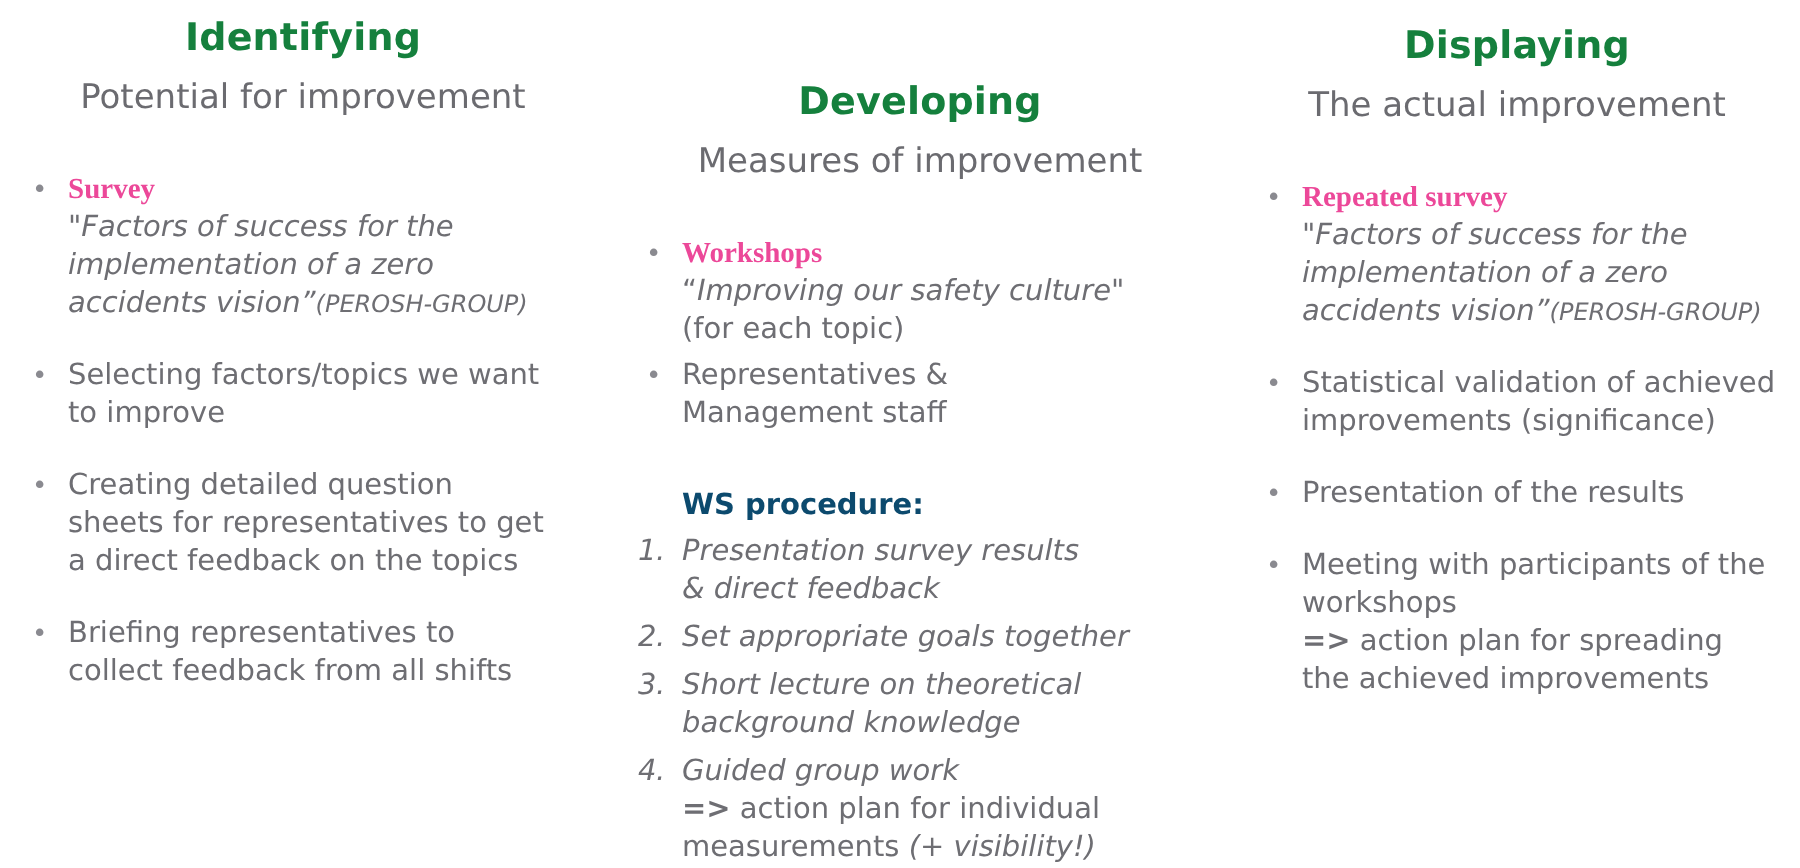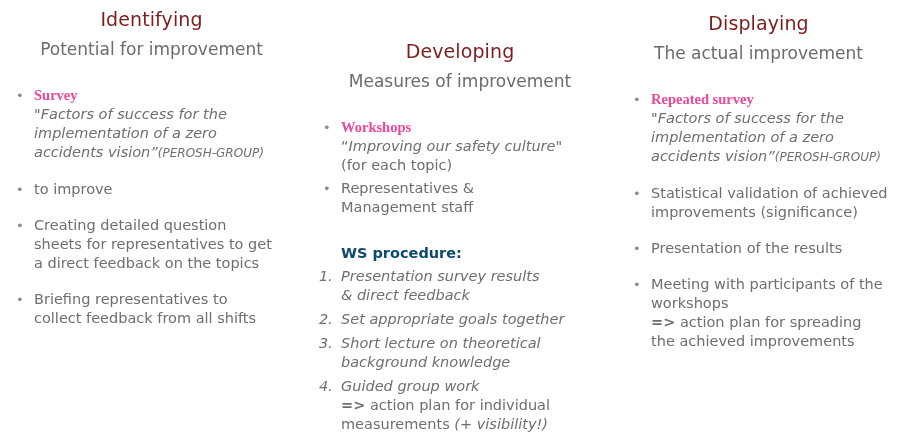--- a/index.html
+++ b/index.html
@@ -33,22 +33,22 @@
   .col-1 { width: 305px; padding: 0 6px 0 4px; }
   .col-2 { width: 310px; padding: 0 6px 0 6px; margin-top: 32px; }
   .col-3 { width: 285px; padding: 4px 4px 0 6px; }
 
   .col-head {
     text-align: center;
     padding-top: 8px;
   }
   .col-title {
     font-size: 19px;
-    font-weight: normal;
-    color: #7f1d1d;
+    font-weight: bold;
+    color: #15803d;
     letter-spacing: 0.1px;
     line-height: 1.25;
   }
   .col-subtitle {
     font-size: 17px;
     font-weight: normal;
     color: #6b6b70;
     line-height: 1.3;
     margin-top: 6px;
   }
@@ -133,20 +133,21 @@
             <span class="lead">Survey</span>
             <span class="quote">"Factors of success for the</span>
             <span class="quote">implementation of a zero</span>
             <span class="quote"><span>accidents vision”</span><span class="small-caps-note">(PEROSH-GROUP)</span></span>
           </div>
         </div>
 
         <div class="item">
           <div class="marker">•</div>
           <div class="content">
+            <span class="plain">Selecting factors/topics we want</span>
             <span class="plain">to improve</span>
           </div>
         </div>
 
         <div class="item">
           <div class="marker">•</div>
           <div class="content">
             <span class="plain">Creating detailed question</span>
             <span class="plain">sheets for representatives to get</span>
             <span class="plain">a direct feedback on the topics</span>

